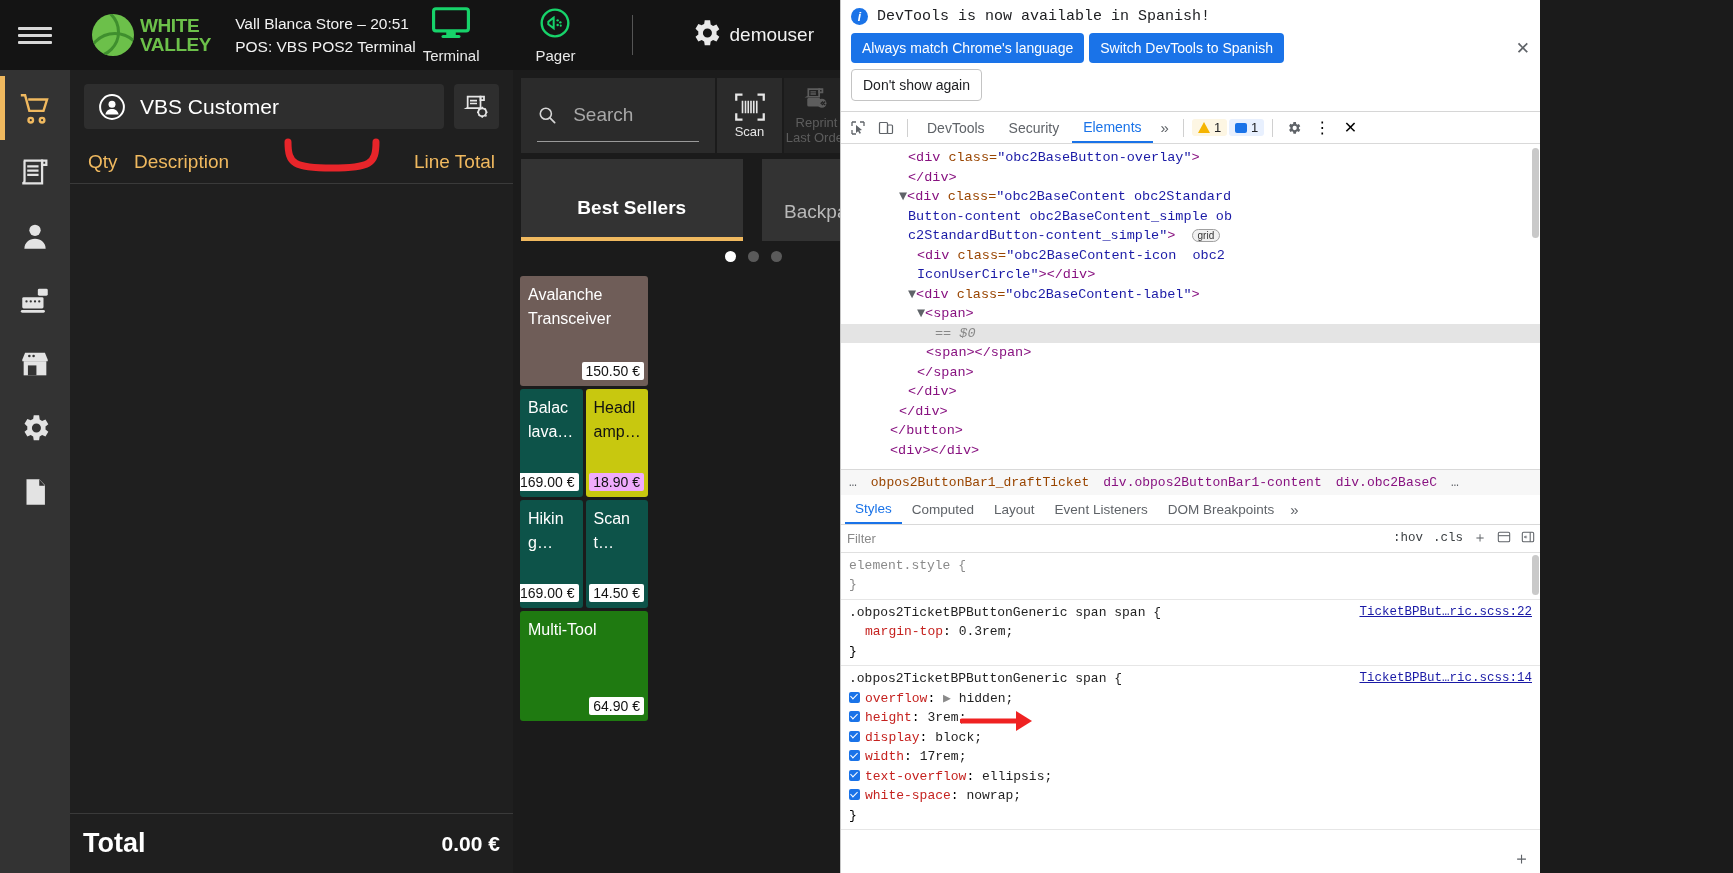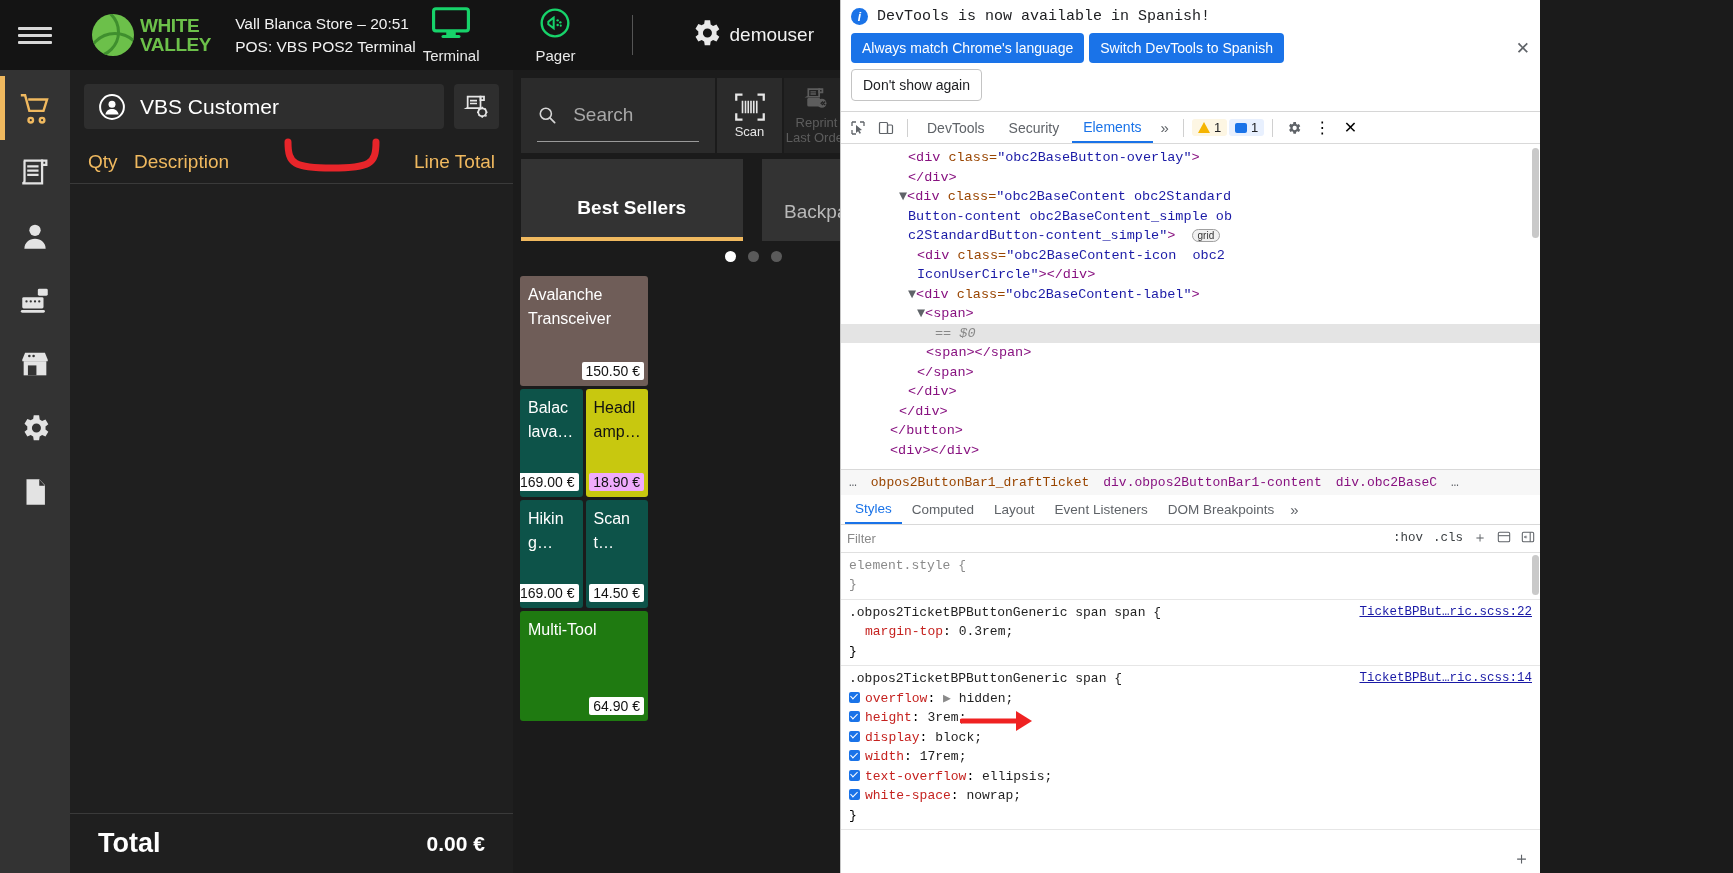--- a/index.html
+++ b/index.html
@@ -43,21 +43,21 @@
              gap:14px; padding:0 14px; cursor:pointer; }
   .cust-btn .nm{ color:#fff; font-size:21px; }
   .ticket-opts{ width:45px; height:45px; background:#2e2e2e; border-radius:4px; display:flex;
                 align-items:center; justify-content:center; cursor:pointer;}
   .ticket-cols{ margin-top:22px; padding:0 18px 10px 18px; display:flex; color:#f0b95f; font-size:19px;
                 border-bottom:1px solid #3a3a3a; }
   .ticket-cols .qty{ width:46px; }
   .ticket-cols .desc{ flex:1; }
   .ticket-lines{ flex:1; background:#1f1f1f; }
   .ticket-total{ height:60px; border-top:1px solid #3a3a3a; display:flex; align-items:center;
-                 justify-content:space-between; padding:0 28px; }
+                 justify-content:space-between; padding:0 13px; }
   .ticket-total .t1{ color:#fff; font-size:27px; font-weight:bold;}
   .ticket-total .t2{ color:#fff; font-size:21px; font-weight:bold;}
 
   
   .catalog{ flex:1; background:#1b1b1b; position:relative; }
   .cat-toolbar{ display:flex; padding:8px 10px 0 8px; gap:2px; }
   .search-box{ width:194px; height:75px; background:#2b2b2b; display:flex; align-items:center;
                padding:0 16px; gap:16px; }
   .search-inner{ flex:1; border-bottom:1px solid #9a9a9a; height:52px; display:flex; align-items:center; gap:16px;}
   .search-box input{ background:transparent; border:none; outline:none; color:#cfcfcf; font-size:19px;

